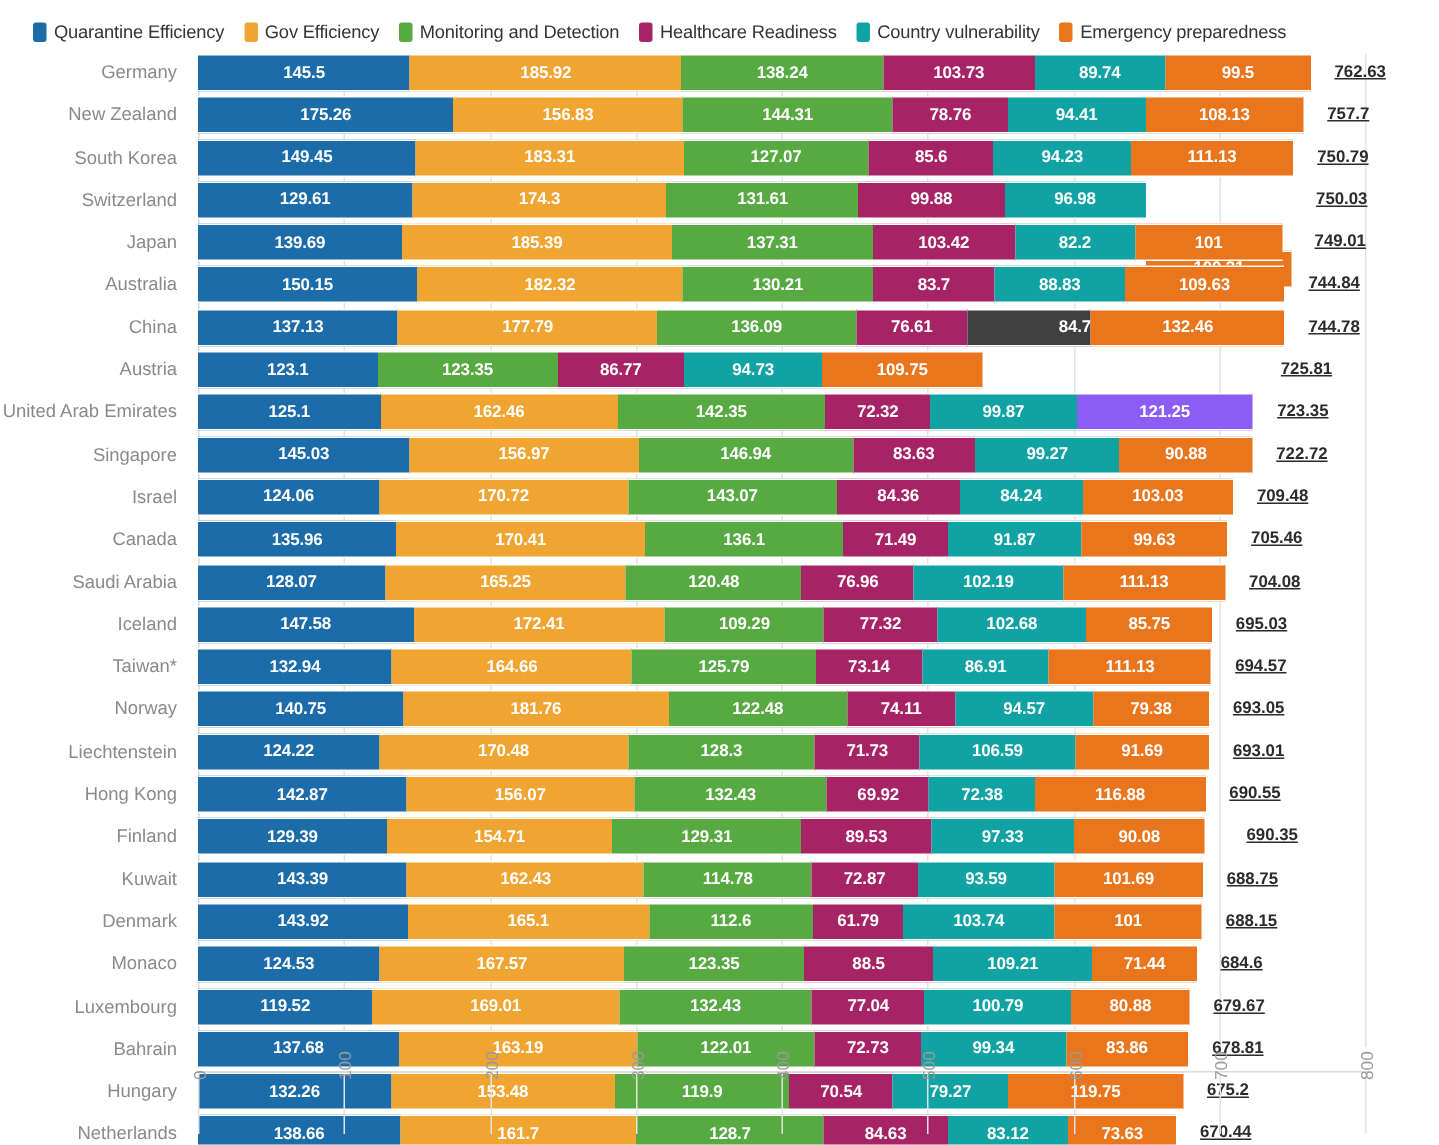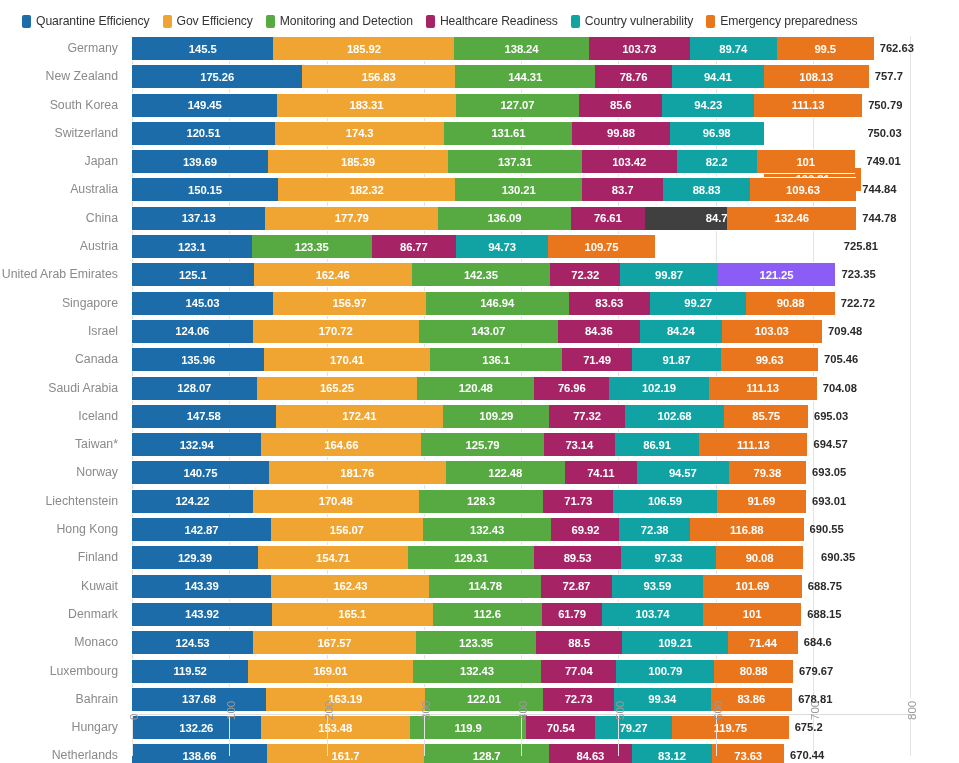--- a/index.html
+++ b/index.html
@@ -121,21 +121,22 @@
 
   .total {
     position: absolute;
     top: 0;
     height: 25px;
     line-height: 25px;
     font-size: 11.2px;
     font-weight: bold;
     color: #2b2b2b;
     white-space: nowrap;
-    padding-left: 6px;
+    padding-left: 16px;
+    text-decoration: underline;
   }
 
   
   #xaxis {
     position: absolute;
     left: 0;
     top: 714px;
     width: 959px;
     height: 49px;
   }
@@ -278,21 +279,21 @@
             <div class="seg" title="Emergency preparedness" style="width: 108.074px; background: rgb(233, 117, 28);">
               <span class="seg-val">111.13</span>
             </div>
           </div>
           <div class="total" style="left: 862.143px;">750.79</div>
         </div>
         <div class="row">
           <div class="cat-label">Switzerland</div>
           <div class="bar-track" style="width: 729.404px;">
             <div class="seg" title="Quarantine Efficiency" style="width: 142.909px; background: rgb(27, 108, 168);">
-              <span class="seg-val">120.51</span>
+              <span class="seg-val">129.61</span>
             </div>
             <div class="seg" title="Gov Efficiency" style="width: 169.507px; background: rgb(240, 164, 49);">
               <span class="seg-val">174.3</span>
             </div>
             <div class="seg" title="Monitoring and Detection" style="width: 127.991px; background: rgb(87, 169, 66);">
               <span class="seg-val">131.61</span>
             </div>
             <div class="seg" title="Healthcare Readiness" style="width: 97.1333px; background: rgb(166, 36, 101);">
               <span class="seg-val">99.88</span>
             </div>

